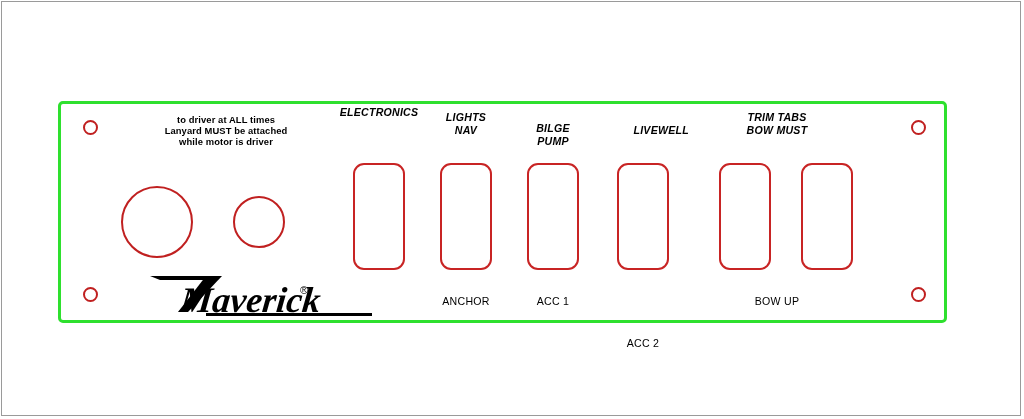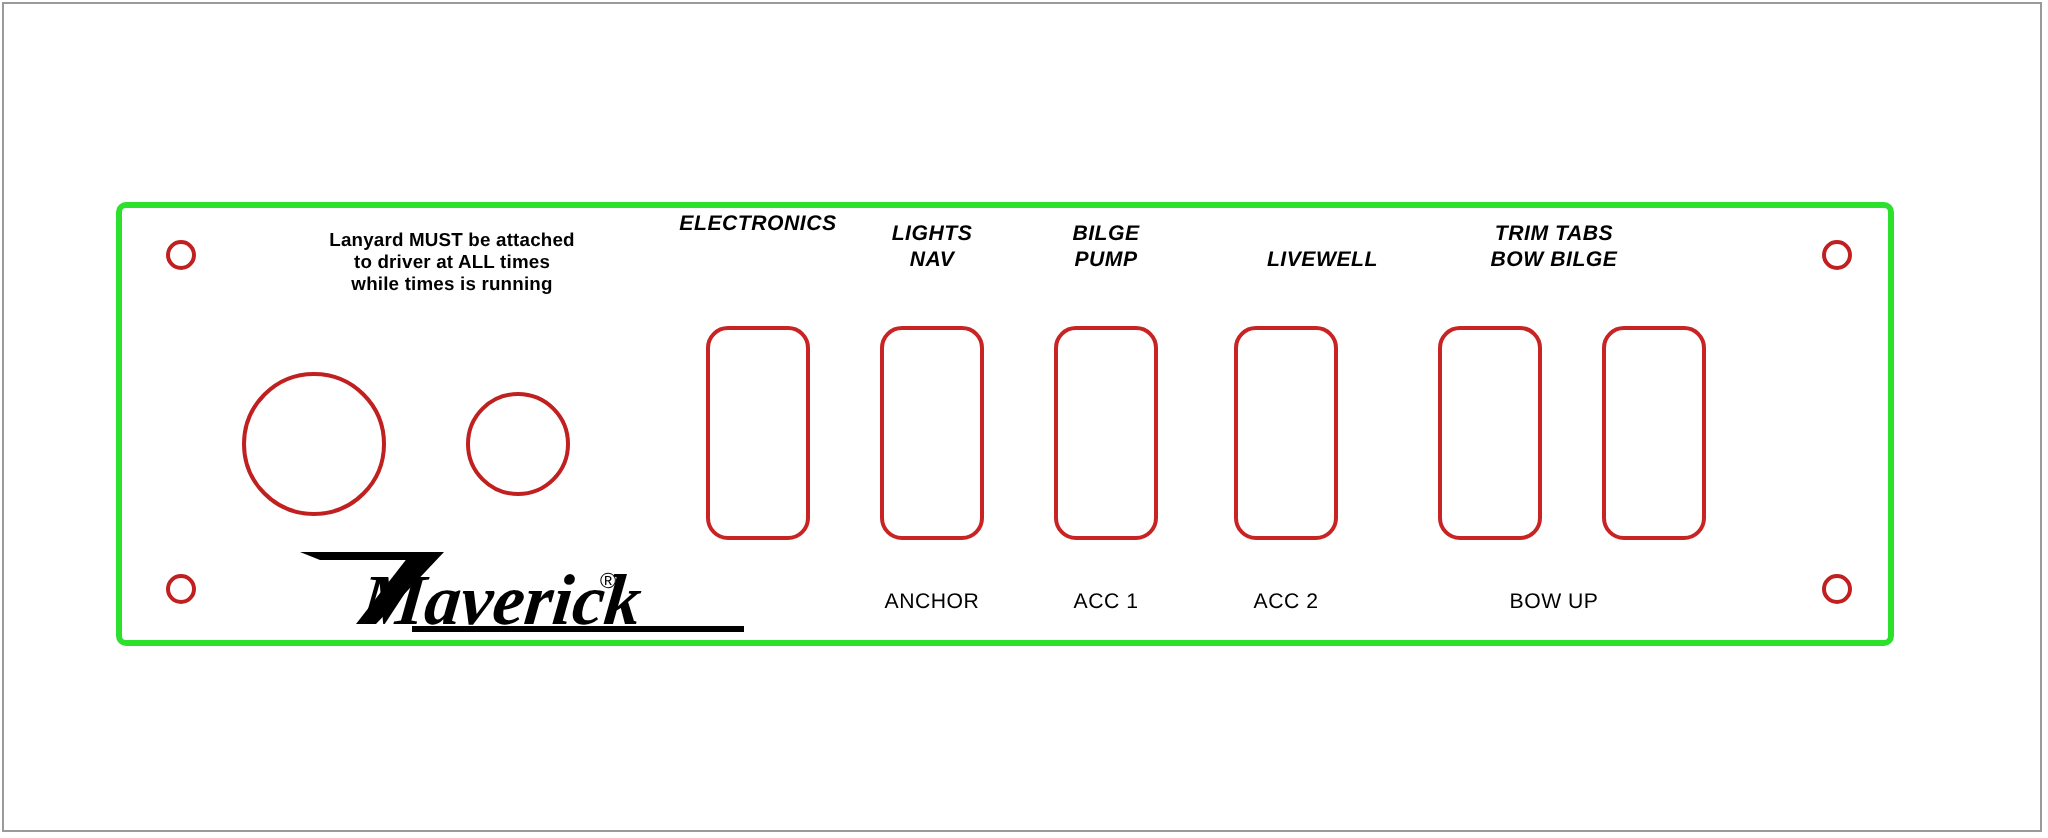--- a/index.html
+++ b/index.html
@@ -135,61 +135,61 @@
     font-size: 10.6px;
     font-weight: bold;
     color: #000000;
     line-height: 12.6px;
     letter-spacing: 0.25px;
     white-space: nowrap;
     font-style: italic;
   }
   #label-top-0 { left: 321px; top: 106px; width: 116px; }
   #label-top-1 { left: 426px; top: 111px; width: 80px; }
-  #label-top-2 { left: 513px; top: 111px; width: 80px; }
+  #label-top-2 { left: 513px; top: 122px; width: 80px; }
   #label-top-3 { left: 597px; top: 124px; width: 92px; text-align: right; }
   #label-top-4 { left: 713px; top: 111px; width: 128px; }
   .label-line { display: block; }
 
   
   .label-bottom {
     position: absolute;
     text-align: center;
     font-size: 10.6px;
     font-weight: normal;
     color: #000000;
     line-height: 12.6px;
     letter-spacing: 0.25px;
     white-space: nowrap;
     top: 295px;
   }
   #label-bottom-1 { left: 426px; width: 80px; }
   #label-bottom-2 { left: 513px; width: 80px; }
-  #label-bottom-3 { left: 597px; width: 92px; }
+  #label-bottom-3 { left: 597px; width: 92px; margin-top: 42px; }
   #label-bottom-4 { left: 713px; width: 128px; }
 </style>
 </head>
 <body>
 
 <div id="page">
 
   <div id="page-border"></div>
 
   <div id="panel-outline"></div>
 
   <div class="mount-hole" id="mount-hole-tl"></div>
   <div class="mount-hole" id="mount-hole-tr"></div>
   <div class="mount-hole" id="mount-hole-bl"></div>
   <div class="mount-hole" id="mount-hole-br"></div>
 
   <div id="warning-block">
     <div id="warning-lines">
+      <span class="warning-line">to driver at ALL times</span>
       <span class="warning-line">Lanyard MUST be attached</span>
-      <span class="warning-line">to driver at ALL times</span>
-      <span class="warning-line">while times is running</span>
+      <span class="warning-line">while motor is driver</span>
     </div>
   </div>
 
   <div class="circle-cutout" id="ignition-cutout"></div>
   <div class="circle-cutout" id="lanyard-cutout"></div>
 
   <div id="brand-logo">
     <svg width="225" height="50" viewBox="0 0 225 50" xmlns="http://www.w3.org/2000/svg">
 
       <path d="M2 8 L58 8 L62 12 L12 12 Z" fill="#000000"></path>
@@ -219,21 +219,21 @@
   </div>
   <div class="label-top" id="label-top-2">
     <span class="label-line">BILGE</span>
     <span class="label-line">PUMP</span>
   </div>
   <div class="label-top" id="label-top-3">
     <span class="label-line">LIVEWELL</span>
   </div>
   <div class="label-top" id="label-top-4">
     <span class="label-line">TRIM TABS</span>
-    <span class="label-line">BOW BILGE</span>
+    <span class="label-line">BOW MUST</span>
   </div>
 
   <div class="label-bottom" id="label-bottom-1">ANCHOR</div>
   <div class="label-bottom" id="label-bottom-2">ACC 1</div>
   <div class="label-bottom" id="label-bottom-3">ACC 2</div>
   <div class="label-bottom" id="label-bottom-4">BOW UP</div>
 
 </div>
 
 </body></html>

